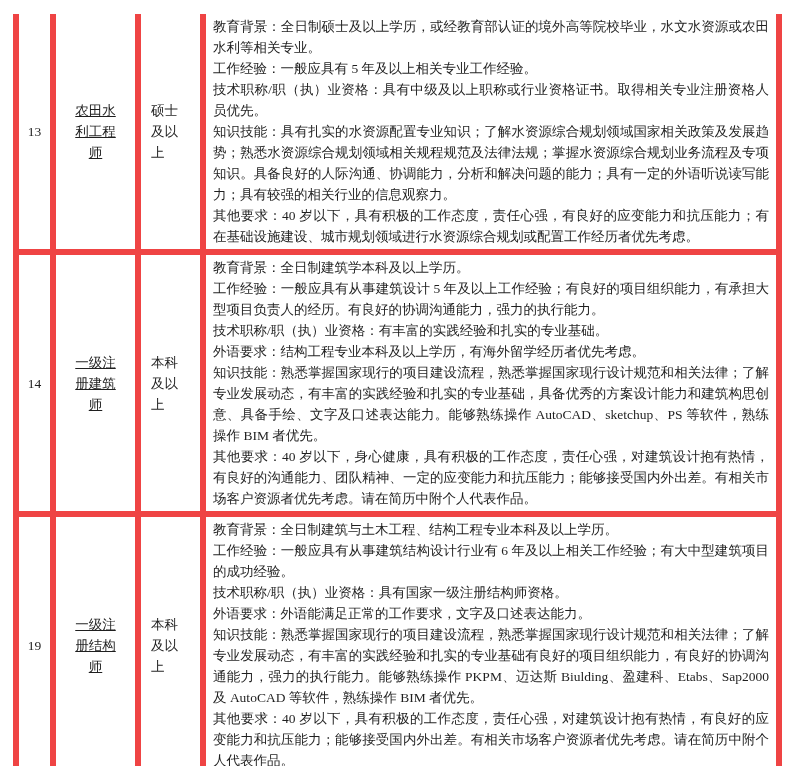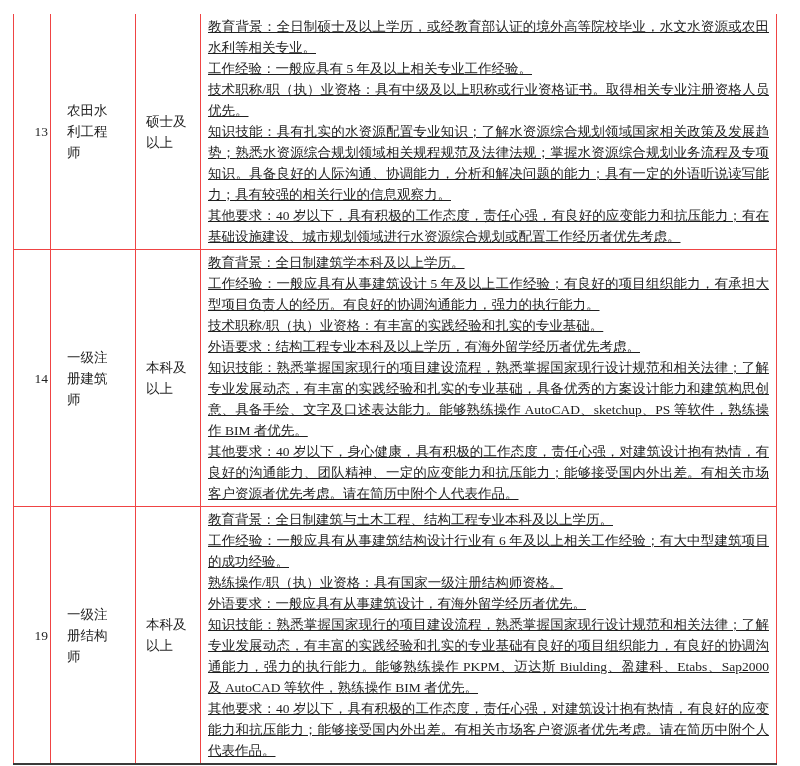--- a/index.html
+++ b/index.html
@@ -21,58 +21,58 @@
   table.req-table {
     position: absolute;
     left: 13px;
     top: 14px;
     width: 763px;
     border-collapse: collapse;
     table-layout: fixed;
     font-size: 13.5px;
   }
   table.req-table td {
-    border: 1px solid #ef4444;
+    border: 6px solid #ef4444;
     vertical-align: middle;
     background: #ffffff;
   }
   table.req-table tr:first-child td {
     border-top: none;
   }
   table.req-table tr:last-child td {
     border-bottom: 2px solid #3a3a3a;
   }
   td.cell-no {
-    text-align: right;
+    text-align: center;
     padding: 0 2px;
     line-height: 21px;
   }
   td.cell-title {
-    text-align: left;
+    text-align: center;
     padding: 0 16px;
     line-height: 21px;
+    text-decoration: underline;
   }
   td.cell-edu {
     text-align: left;
     padding: 0 10px;
     line-height: 21px;
   }
   td.cell-desc {
     vertical-align: top;
     padding: 2px 7px 2px 7px;
   }
   td.cell-desc p {
     margin: 0;
     padding: 0;
     text-align: justify;
     text-justify: inter-character;
     line-height: 21px;
     word-break: normal;
     overflow-wrap: break-word;
-    text-decoration: underline;
   }
 </style>
 </head>
 <body>
 
 <div class="page">
   <table class="req-table">
     <colgroup>
       <col style="width:37px">
       <col style="width:85px">
@@ -126,21 +126,21 @@
       </td>
       <td class="cell-title">
         <span>一级注册结构师</span>
       </td>
       <td class="cell-edu">
         <span>本科及以上</span>
       </td>
       <td class="cell-desc">
         <p>教育背景：全日制建筑与土木工程、结构工程专业本科及以上学历。</p>
         <p>工作经验：一般应具有从事建筑结构设计行业有 6 年及以上相关工作经验；有大中型建筑项目的成功经验。</p>
-        <p>熟练操作/职（执）业资格：具有国家一级注册结构师资格。</p>
-        <p>外语要求：一般应具有从事建筑设计，有海外留学经历者优先。</p>
+        <p>技术职称/职（执）业资格：具有国家一级注册结构师资格。</p>
+        <p>外语要求：外语能满足正常的工作要求，文字及口述表达能力。</p>
         <p>知识技能：熟悉掌握国家现行的项目建设流程，熟悉掌握国家现行设计规范和相关法律；了解专业发展动态，有丰富的实践经验和扎实的专业基础有良好的项目组织能力，有良好的协调沟通能力，强力的执行能力。能够熟练操作 PKPM、迈达斯 Biulding、盈建科、Etabs、Sap2000 及 AutoCAD 等软件，熟练操作 BIM 者优先。</p>
         <p>其他要求：40 岁以下，具有积极的工作态度，责任心强，对建筑设计抱有热情，有良好的应变能力和抗压能力；能够接受国内外出差。有相关市场客户资源者优先考虑。请在简历中附个人代表作品。</p>
       </td>
     </tr>
   </tbody>
     </table>
 </div>
 
 </body></html>

